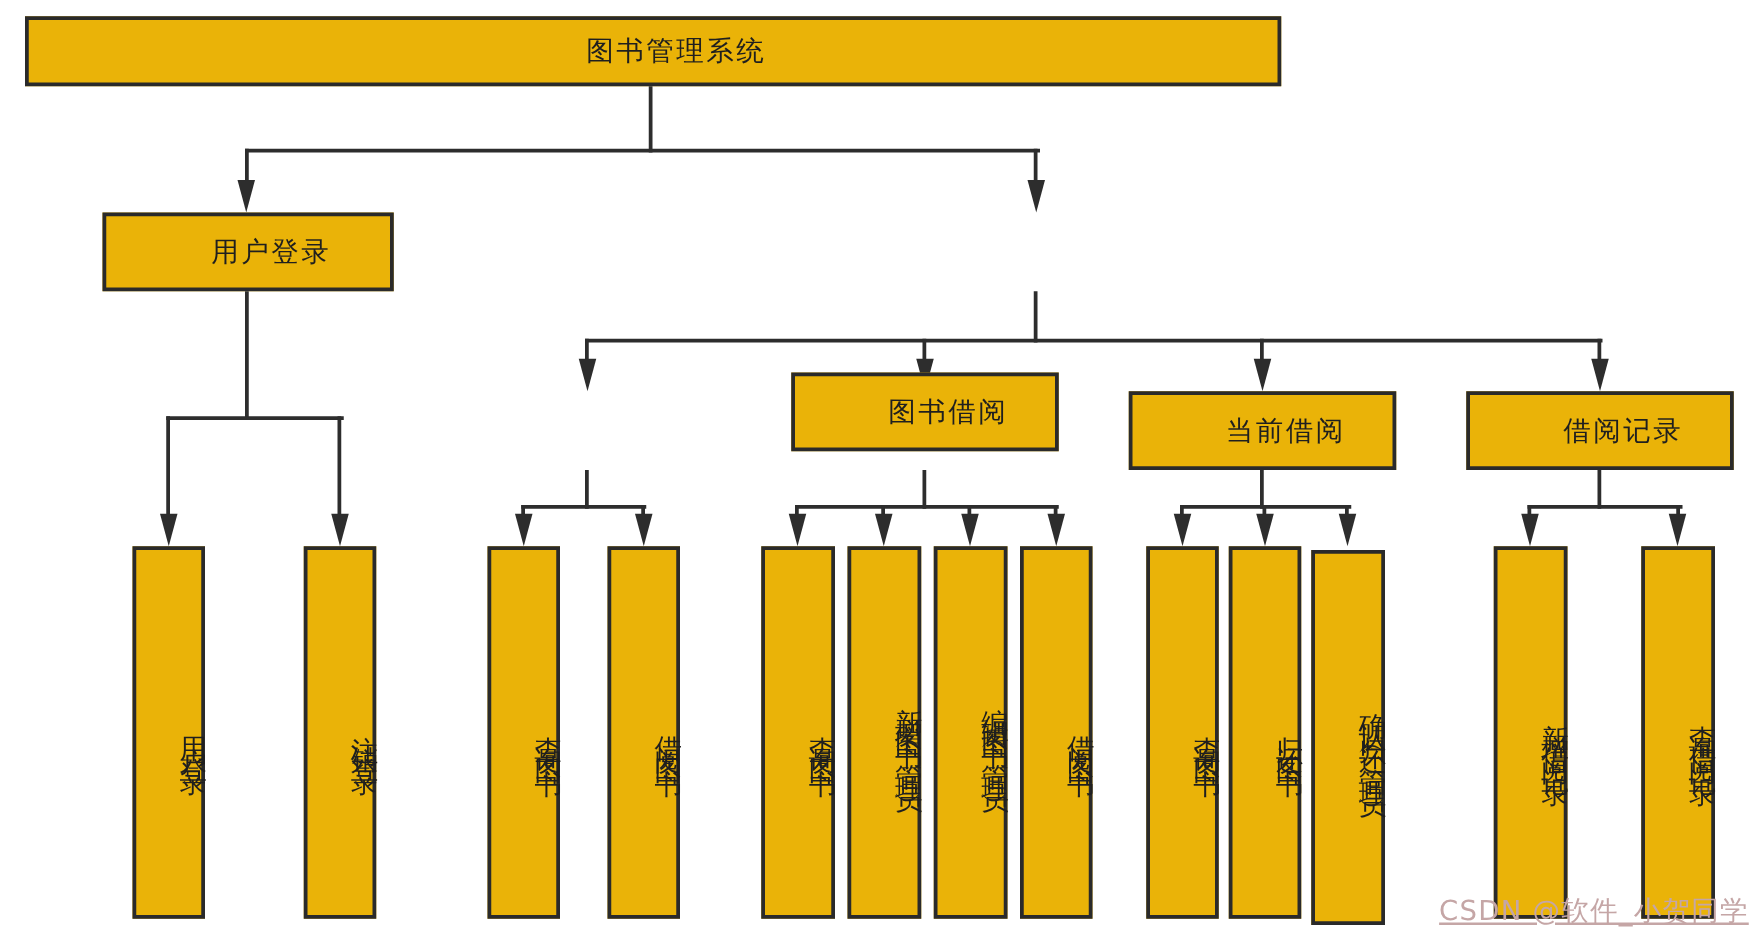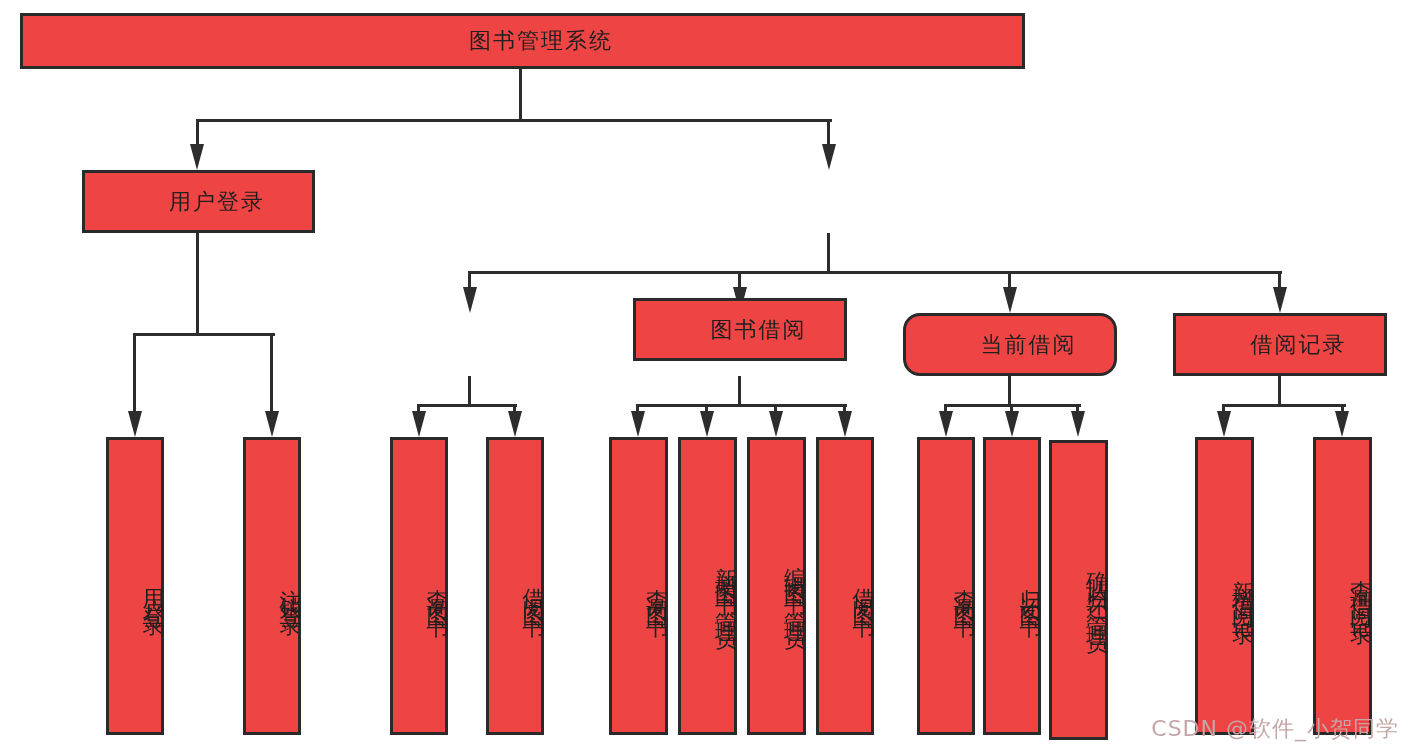--- a/index.html
+++ b/index.html
@@ -9,21 +9,21 @@
     --wm:#c5a6a6;
     --bg:#ffffff;
   }
   html,body{margin:0;padding:0;background:var(--bg);}
   body{font-family:"DejaVu Sans","Liberation Sans",sans-serif;color:var(--text);}
   .diagram{position:relative;width:1405px;height:747px;background:var(--bg);overflow:hidden;}
   .node{
     position:absolute;
     box-sizing:border-box;
     border:3px solid var(--border);
-    background:#ef4444;
+    background:#eab308;
     display:flex;
     align-items:center;
     justify-content:center;
     font-size:22px;
     letter-spacing:2px;
     color:var(--text);
     padding-left:37px;
   }
   .node.h{white-space:nowrap;}
   .node.v{
@@ -43,20 +43,21 @@
   }
   .watermark{
     position:absolute;
     right:6px;
     bottom:3px;
     font-size:22px;
     color:var(--wm);
     letter-spacing:1px;
     z-index:5;
     white-space:nowrap;
+    text-decoration:underline;
   }
 </style>
 </head>
 <body>
 
 <div class="diagram">
 
   <div class="node h" style="left:20px;top:13px;width:1005px;height:56px;">图书管理系统</div>
 
   <div class="ln" style="left:519px;top:69px;width:3px;height:53px;"></div>
@@ -80,21 +81,21 @@
   <div class="ln" style="left:468px;top:271px;width:3px;height:22px;"></div>
   <div class="ln" style="left:738px;top:271px;width:3px;height:22px;"></div>
   <div class="ln" style="left:1008px;top:271px;width:3px;height:22px;"></div>
   <div class="ln" style="left:1278px;top:271px;width:3px;height:22px;"></div>
   <div class="arr" style="left:463px;top:287px;"></div>
   <div class="arr" style="left:733px;top:287px;"></div>
   <div class="arr" style="left:1003px;top:287px;"></div>
   <div class="arr" style="left:1273px;top:287px;"></div>
 
   <div class="node h" style="left:633px;top:298px;width:214px;height:63px;">图书借阅</div>
-  <div class="node h" style="left:903px;top:313px;width:214px;height:63px;border-radius:17px;">当前借阅</div>
+  <div class="node h" style="left:903px;top:313px;width:214px;height:63px;">当前借阅</div>
   <div class="node h" style="left:1173px;top:313px;width:214px;height:63px;">借阅记录</div>
 
   <div class="ln" style="left:468px;top:376px;width:3px;height:31px;"></div>
   <div class="ln" style="left:417px;top:404px;width:100px;height:3px;"></div>
   <div class="ln" style="left:417px;top:404px;width:3px;height:13px;"></div>
   <div class="ln" style="left:513px;top:404px;width:3px;height:13px;"></div>
   <div class="arr" style="left:412px;top:411px;"></div>
   <div class="arr" style="left:508px;top:411px;"></div>
 
   <div class="ln" style="left:738px;top:376px;width:3px;height:31px;"></div>

